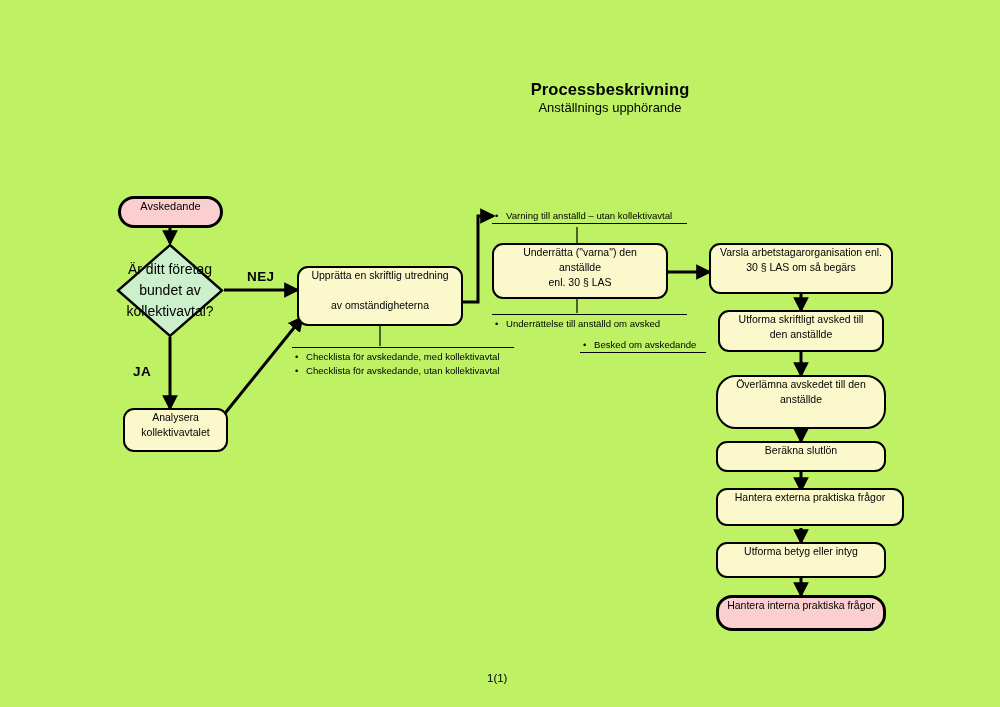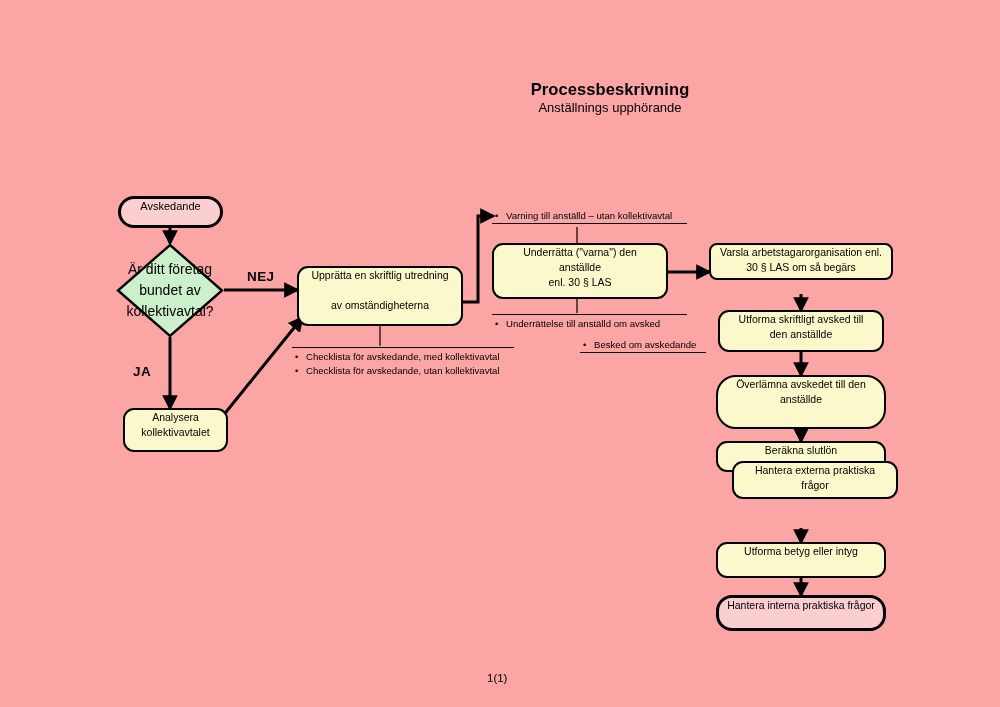--- a/index.html
+++ b/index.html
@@ -9,21 +9,21 @@
     background: #ffffff;
   }
   body {
     font-family: "Liberation Sans", sans-serif;
     color: #000000;
   }
   #page {
     position: relative;
     width: 1000px;
     height: 707px;
-    background: #fca5a5;
+    background: #bef264;
     overflow: hidden;
   }
   #svg-layer {
     position: absolute;
     left: 0;
     top: 0;
     width: 1000px;
     height: 707px;
   }
   .node {
@@ -194,40 +194,40 @@
     <span class="node-text">Upprätta en skriftlig utredning
 
 av omständigheterna</span>
   </div>
 
   <div class="node node-process" style="left:492px; top:243px; width:176px; height:56px;">
     <span class="node-text">Underrätta ("varna") den anställde
 enl. 30 § LAS</span>
   </div>
 
-  <div class="node node-process" style="left:709px; top:243px; width:184px; height:37px;border-radius:8px;">
+  <div class="node node-process" style="left:709px; top:243px; width:184px; height:51px;">
     <span class="node-text">Varsla arbetstagarorganisation enl.
 30 § LAS om så begärs</span>
   </div>
 
   <div class="node node-process" style="left:718px; top:310px; width:166px; height:42px;">
     <span class="node-text">Utforma skriftligt avsked till
 den anställde</span>
   </div>
 
   <div class="node node-process" style="left:716px; top:375px; width:170px; height:54px;border-radius:20px;">
     <span class="node-text">Överlämna avskedet till den
 anställde</span>
   </div>
 
   <div class="node node-process" style="left:716px; top:441px; width:170px; height:31px;">
     <span class="node-text">Beräkna slutlön</span>
   </div>
 
-  <div class="node node-process" style="left:716px; top:461px; width:166px; height:38px;margin-left:16px;">
+  <div class="node node-process" style="left:716px; top:488px; width:188px; height:38px;">
     <span class="node-text">Hantera externa praktiska frågor</span>
   </div>
 
   <div class="node node-process" style="left:716px; top:542px; width:170px; height:36px;">
     <span class="node-text">Utforma betyg eller intyg</span>
   </div>
 
   <div class="node node-terminal" style="left:716px; top:595px; width:170px; height:36px; font-size:10.5px;">
     <span class="node-text">Hantera interna praktiska frågor</span>
   </div>

